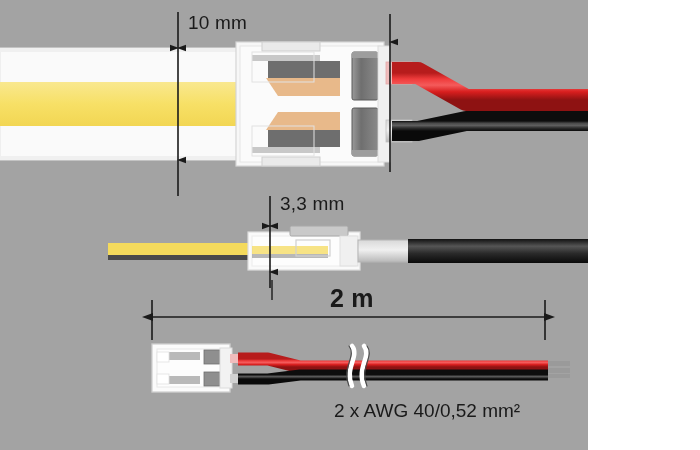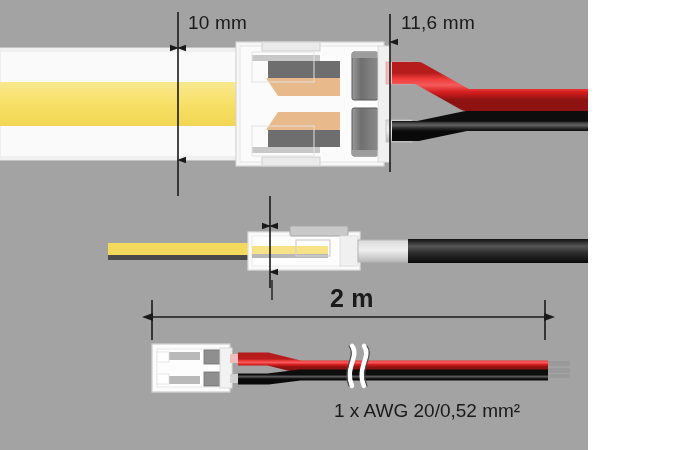--- a/index.html
+++ b/index.html
@@ -228,20 +228,20 @@
       <g>
         <rect x="548" y="361" width="22" height="5" fill="#9a9a9a"></rect>
         <rect x="548" y="368" width="22" height="5" fill="#9a9a9a"></rect>
         <rect x="548" y="374" width="22" height="4" fill="#9a9a9a"></rect>
       </g>
     </g>
   </svg>
 
   <div class="dim-label" style="left:188px; top:12px;">10 mm</div>
 
-  <div class="dim-label" style="left:401px; top:12px;">11,6 mm</div>
-
+
+  <div class="dim-label" style="left:280px; top:193px;">3,3 mm</div>
 
   <div class="dim-label" style="left:330px; top:284px; font-size:25px; font-weight:600;">2 m</div>
 
-  <div class="caption" style="left:334px; top:400px;">1 x AWG 20/0,52 mm²</div>
+  <div class="caption" style="left:334px; top:400px;">2 x AWG 40/0,52 mm²</div>
 
 </div>
 
 </body></html>

